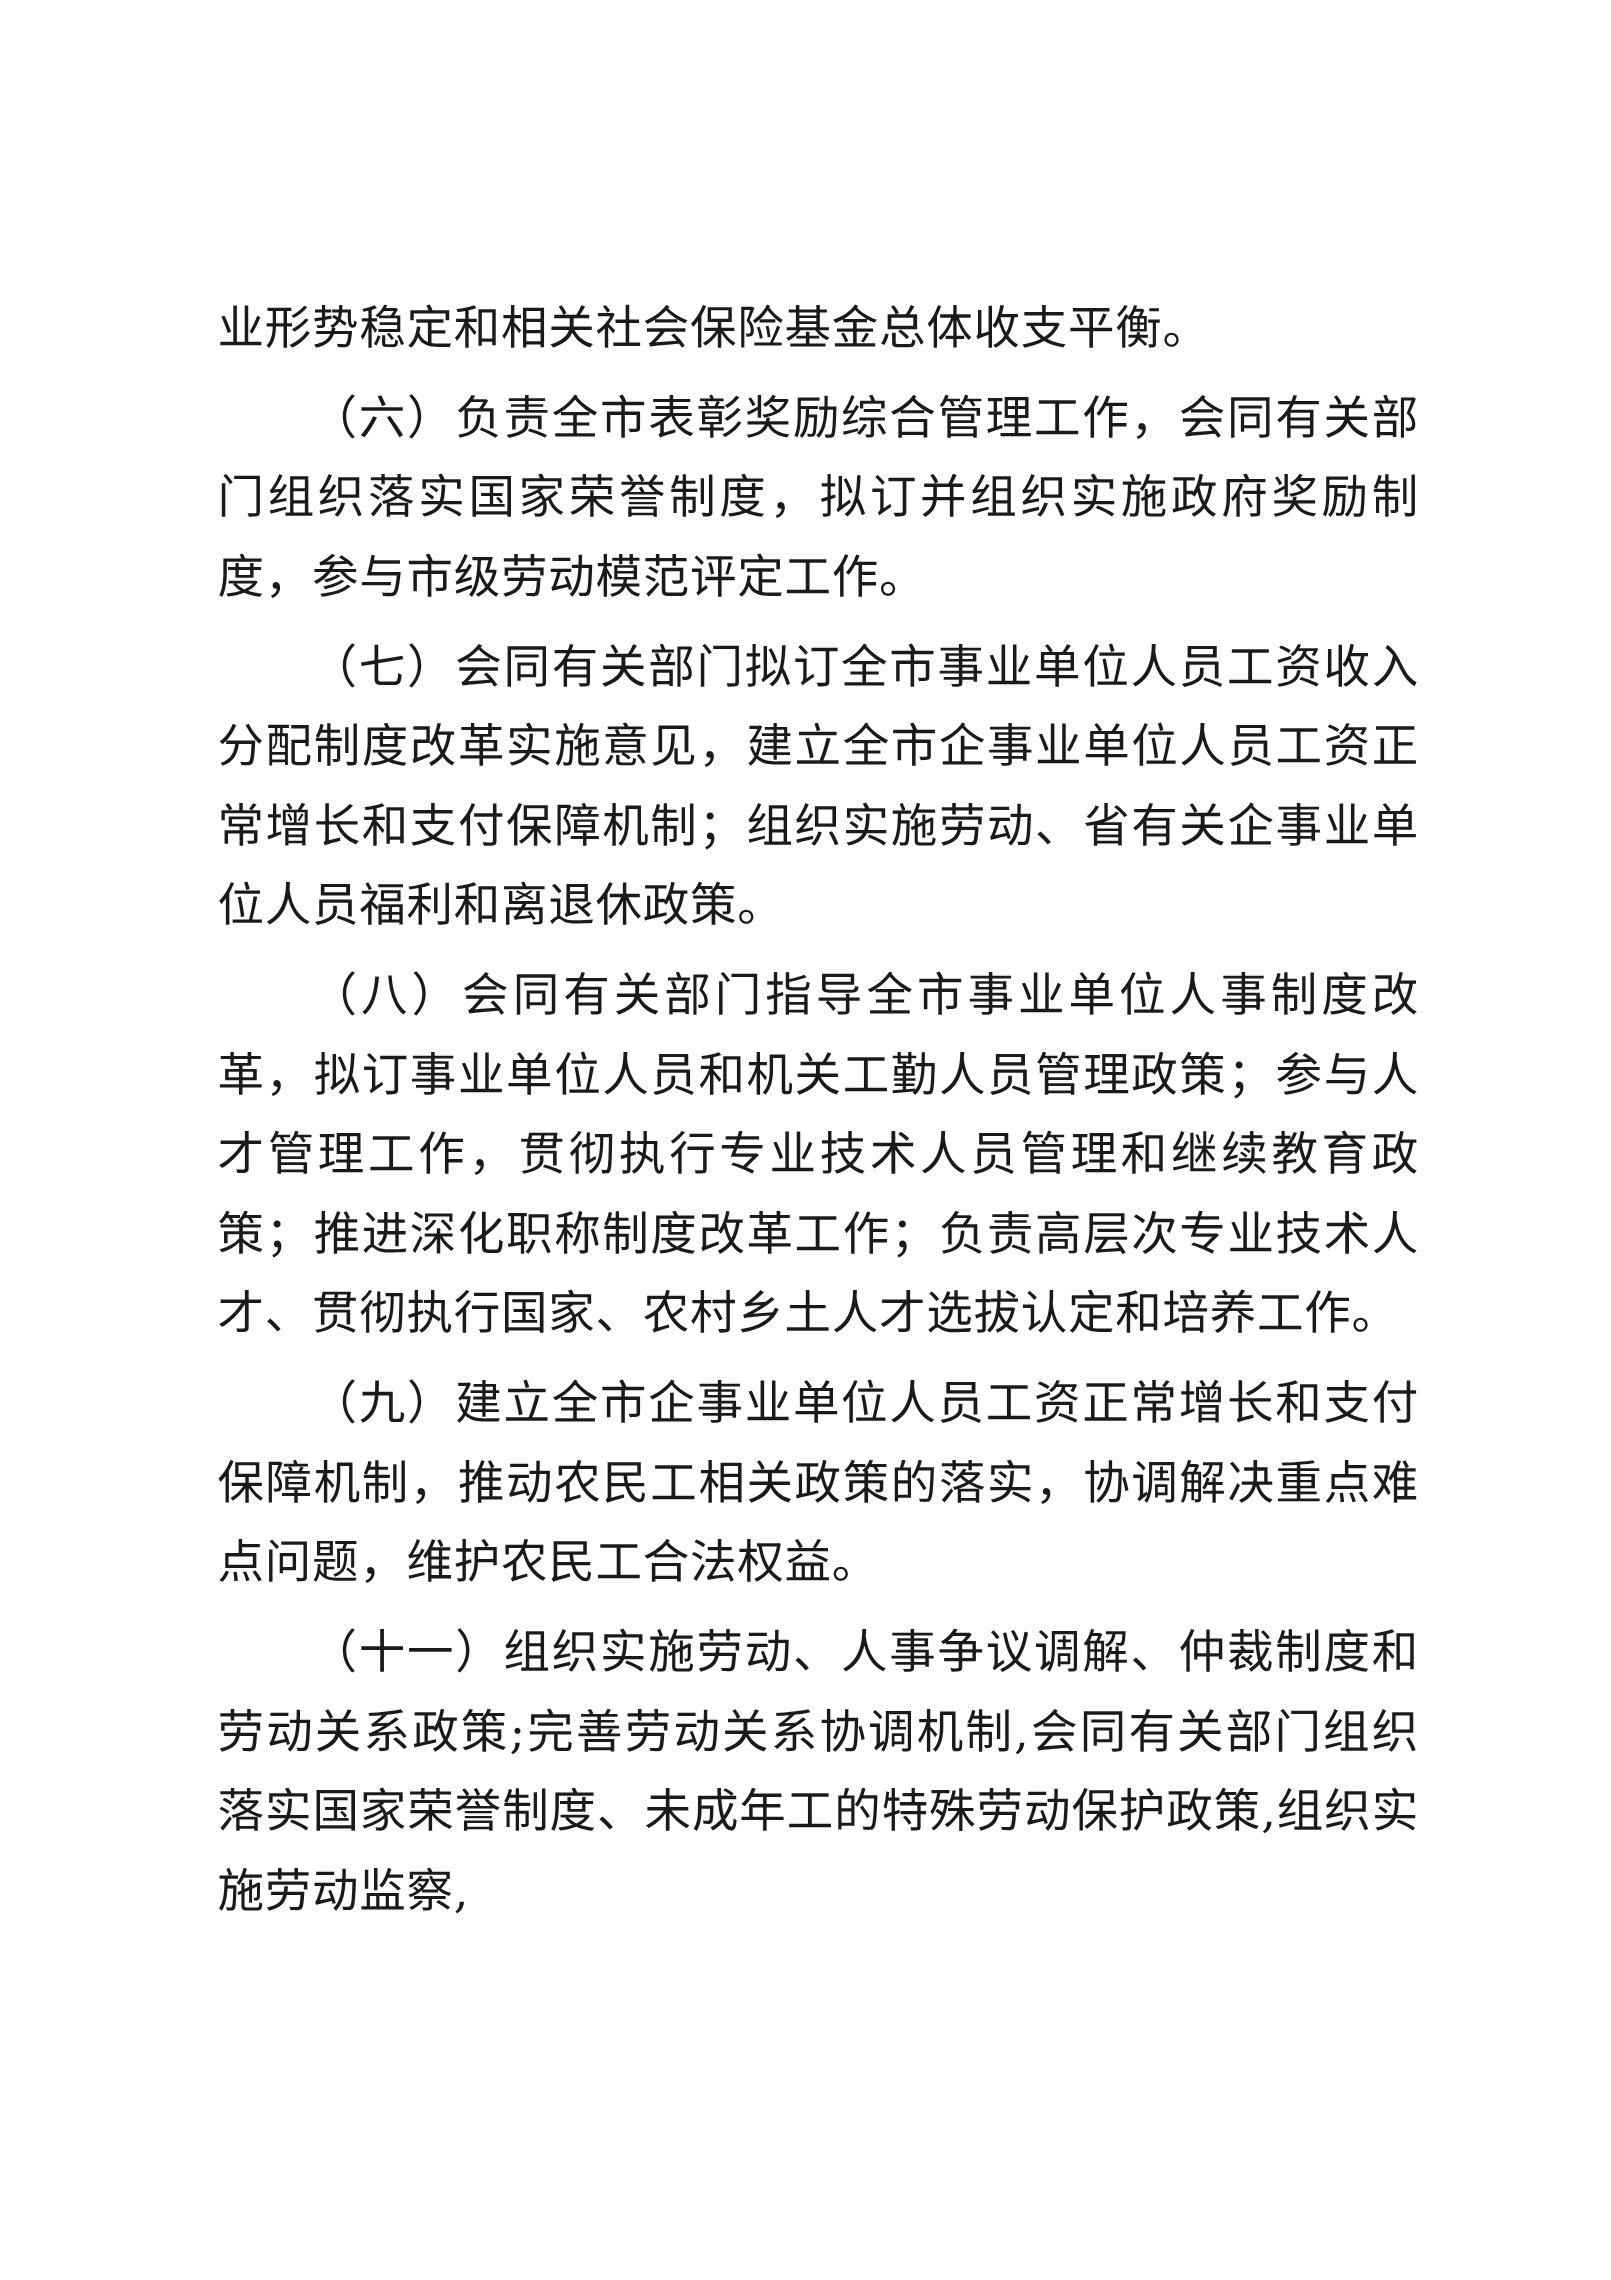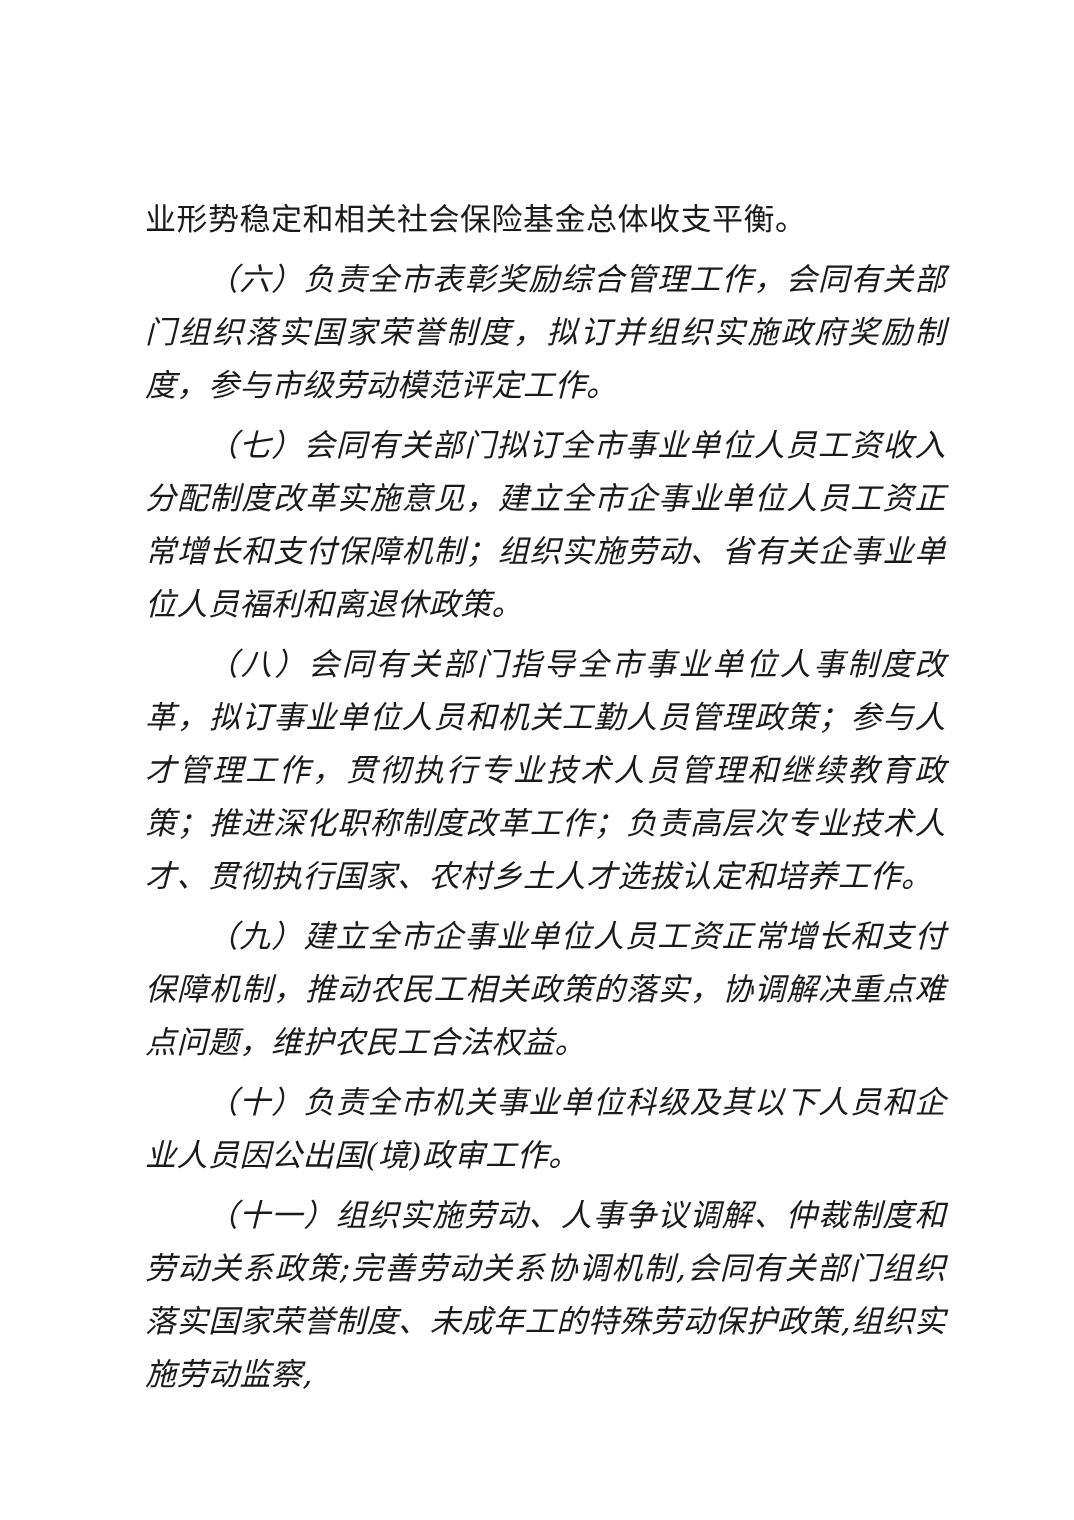--- a/index.html
+++ b/index.html
@@ -26,29 +26,27 @@
     text-align: justify;
     letter-spacing: 0.5px;
     font-weight: 400;
   }
   .text-body p {
     margin: 0 0 7px 0;
     padding: 0;
   }
   .text-body p.indent {
     text-indent: 2em;
-    font-style: italic;
   }
 </style>
 </head>
 <body>
 
 <div class="page">
   <div class="text-body" id="text-body">
       <p class="">业形势稳定和相关社会保险基金总体收支平衡。</p>
       <p class="indent">（六）负责全市表彰奖励综合管理工作，会同有关部门组织落实国家荣誉制度，拟订并组织实施政府奖励制度，参与市级劳动模范评定工作。</p>
       <p class="indent">（七）会同有关部门拟订全市事业单位人员工资收入分配制度改革实施意见，建立全市企事业单位人员工资正常增长和支付保障机制；组织实施劳动、省有关企事业单位人员福利和离退休政策。</p>
       <p class="indent">（八）会同有关部门指导全市事业单位人事制度改革，拟订事业单位人员和机关工勤人员管理政策；参与人才管理工作，贯彻执行专业技术人员管理和继续教育政策；推进深化职称制度改革工作；负责高层次专业技术人才、贯彻执行国家、农村乡土人才选拔认定和培养工作。</p>
       <p class="indent">（九）建立全市企事业单位人员工资正常增长和支付保障机制，推动农民工相关政策的落实，协调解决重点难点问题，维护农民工合法权益。</p>
-      <p class="indent">（十）负责全市机关事业单位科级及其以下人员和企业人员因公出国(境)政审工作。</p>
       <p class="indent">（十一）组织实施劳动、人事争议调解、仲裁制度和劳动关系政策;完善劳动关系协调机制,会同有关部门组织落实国家荣誉制度、未成年工的特殊劳动保护政策,组织实施劳动监察,</p>
     </div>
 </div>
 
 </body></html>

